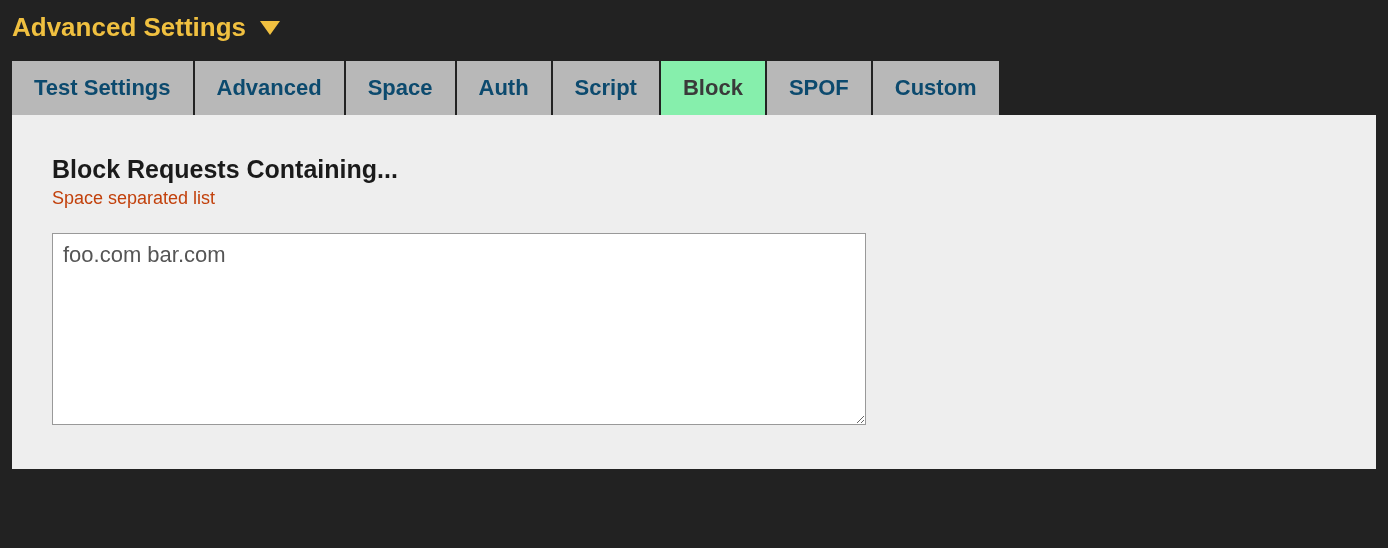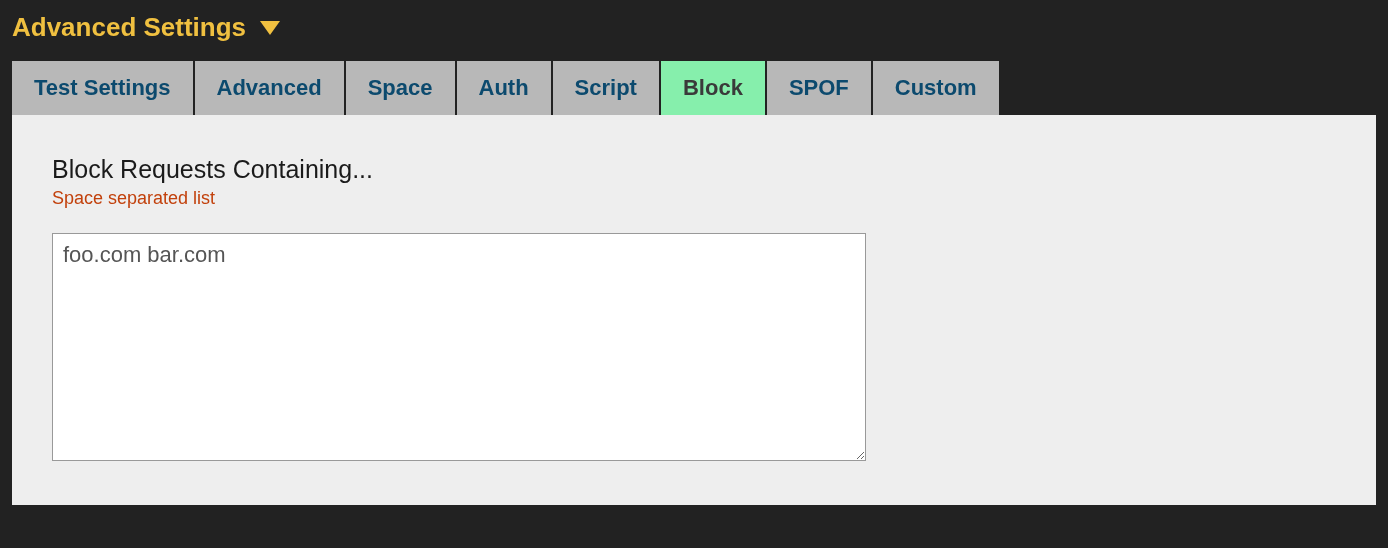--- a/index.html
+++ b/index.html
@@ -54,32 +54,32 @@
     .tab.active {
       background-color: #86efac;
       color: #3A3A3A;
     }
     .tab-content {
       background-color: #EEEEEE;
       padding: 40px 40px 40px 40px;
     }
     .section-heading {
       font-size: 25px;
-      font-weight: normal;
+      font-weight: bold;
       color: #1a1a1a;
       margin-bottom: 4px;
     }
     .section-subtitle {
       font-size: 18px;
       color: #c2410c;
       margin-bottom: 24px;
     }
     .block-textarea {
       width: 814px;
-      height: 228px;
+      height: 192px;
       padding: 8px 10px;
       font-size: 22px;
       font-family: Arial, Helvetica, sans-serif;
       color: #555;
       background-color: #FFFFFF;
       border: 1px solid #999;
       resize: both;
       outline: none;
     }
   </style>

